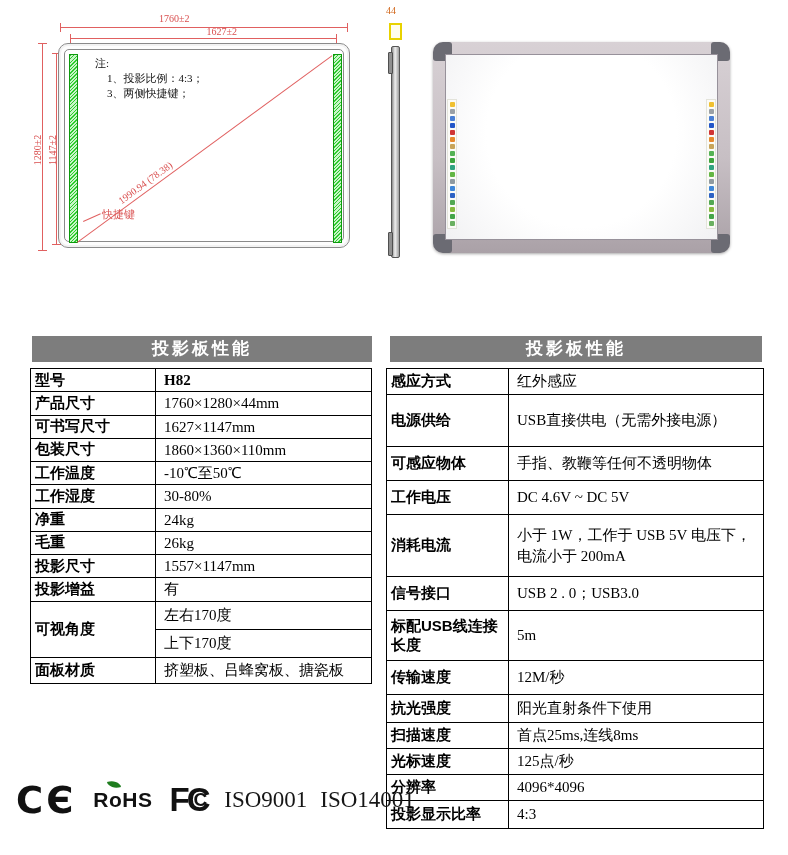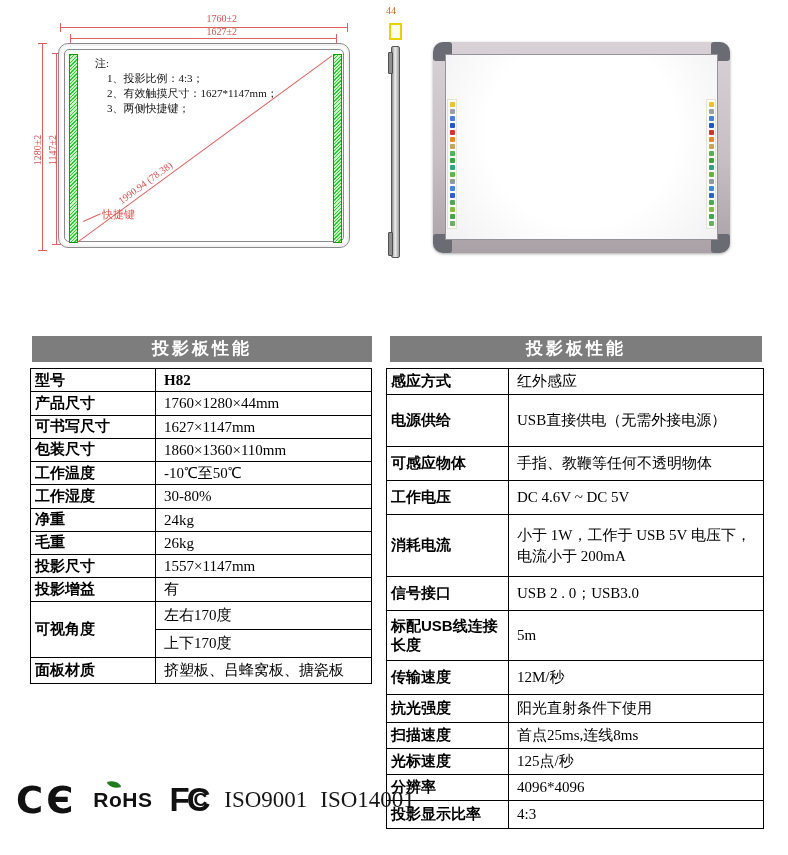--- a/index.html
+++ b/index.html
@@ -84,21 +84,21 @@
   .fcc .c2 { font-size:19px; margin-left:-17px; vertical-align:5px; }
   .iso { font-size:23px; color:#161616; font-family:"Liberation Serif", serif; }
   .iso + .iso { margin-left:-4px; }
 </style>
 </head>
 <body>
 
 <div id="page">
 
   <div>
-    <div class="dimtext" style="left:171px; top:13px; width:66px; text-align:right;">1760±2</div>
+    <div class="dimtext" style="left:159px; top:13px; width:66px; text-align:left;">1760±2</div>
     <div class="dimline" style="left:60px; top:27px; width:288px;"></div>
     <div class="tick-v" style="left:60px; top:23px;"></div>
     <div class="tick-v" style="left:347px; top:23px;"></div>
 
     <div class="dimtext" style="left:171px; top:26px; width:66px; text-align:right;">1627±2</div>
     <div class="dimline" style="left:70px; top:38px; width:267px;"></div>
     <div class="tick-v" style="left:70px; top:34px;"></div>
     <div class="tick-v" style="left:336px; top:34px;"></div>
 
     <div class="dimline-v" style="left:42px; top:43px; height:207px;"></div>
@@ -113,21 +113,20 @@
 
     <div class="board-outer">
       <div class="board-inner"></div>
       <div class="green-strip" style="left:10px;"></div>
       <div class="green-strip" style="left:274px;"></div>
     </div>
 
     <div class="notes">
       <div>注:</div>
       <div class="item">1、投影比例：4:3；</div>
-      <div class="item">2、有效触摸尺寸：1627*1147mm；</div>
       <div class="item">3、两侧快捷键；</div>
     </div>
 
     <div class="diag-wrap">
       <div class="diag-label">1990.94 (78.38)</div>
     </div>
 
     <div class="hotkey-label">快捷键</div>
     <div class="hotkey-leader"></div>
   </div>

